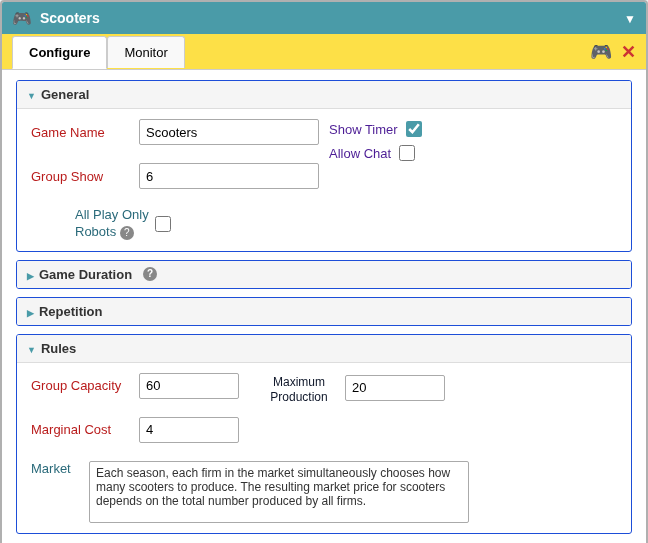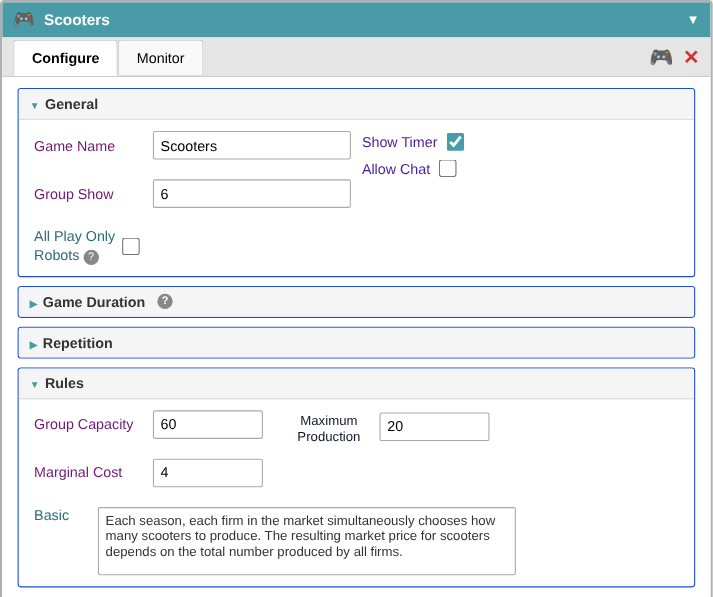--- a/index.html
+++ b/index.html
@@ -43,21 +43,21 @@
     }
     .title-bar-right {
       font-size: 16px;
       cursor: pointer;
     }
     .dropdown-arrow {
       color: #fff;
       font-size: 12px;
     }
     .tab-bar {
-      background: #e5e5e5;
+      background: #fde047;
       border-bottom: 1px solid #ccc;
       display: flex;
       align-items: center;
       justify-content: space-between;
       padding: 0 10px;
       height: 36px;
     }
     .tabs {
       display: flex;
       gap: 0;
@@ -122,21 +122,21 @@
     .section-body {
       padding: 10px 14px;
     }
     .form-row {
       display: flex;
       align-items: center;
       margin-bottom: 10px;
       gap: 8px;
     }
     .form-label {
-      color: #701a75;
+      color: #b91c1c;
       width: 100px;
       font-size: 13px;
       flex-shrink: 0;
     }
     .form-input {
       border: 1px solid #aaa;
       padding: 3px 6px;
       font-size: 13px;
       border-radius: 2px;
       width: 180px;
@@ -178,20 +178,21 @@
     }
     .all-play-row {
       display: flex;
       align-items: center;
       gap: 6px;
     }
     .all-play-label {
       color: #2a6a7a;
       font-size: 13px;
       line-height: 1.3;
+      margin-left: 44px;
     }
     .help-icon {
       display: inline-block;
       width: 14px;
       height: 14px;
       background: #888;
       color: #fff;
       border-radius: 50%;
       text-align: center;
       font-size: 10px;
@@ -317,21 +318,21 @@
               <label class="form-label">Marginal Cost</label>
               <input type="text" class="form-input short" value="4" style="">
             </div>
           </div>
           <div style="display:flex; align-items:flex-start; gap:6px; padding-top:2px;">
             <div class="max-prod-label">Maximum Production</div>
             <input type="text" class="form-input short" value="20" style="">
           </div>
         </div>
         <div class="rules-row">
-          <label class="form-label" style="width:50px; flex-shrink:0; color:#2a6a7a;">Basic</label>
+          <label class="form-label" style="width:50px; flex-shrink:0; color:#2a6a7a;">Market</label>
           <textarea class="rules-textarea" style="">Each season, each firm in the market simultaneously chooses how many scooters to produce. The resulting market price for scooters depends on the total number produced by all firms.</textarea>
         </div>
       </div>
     </div>
 
   </div>
 
 </div>
 
 </body></html>

